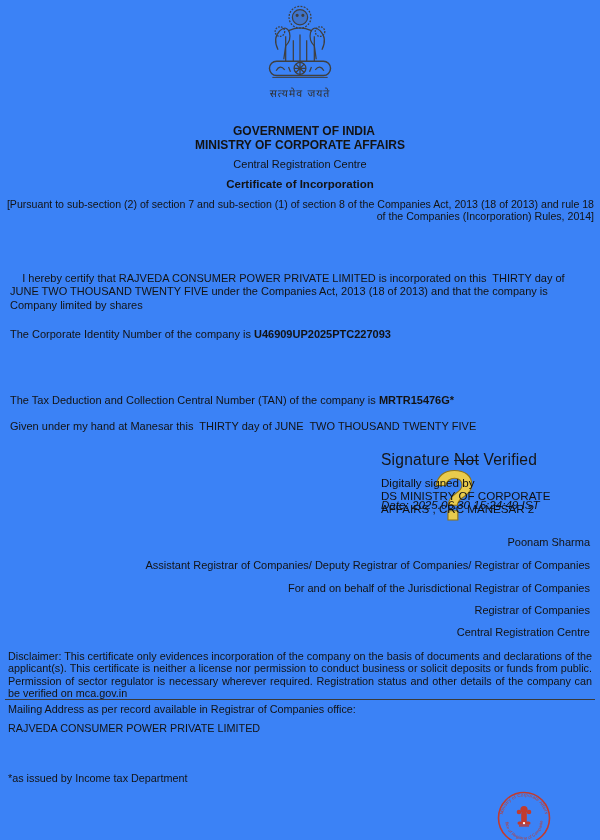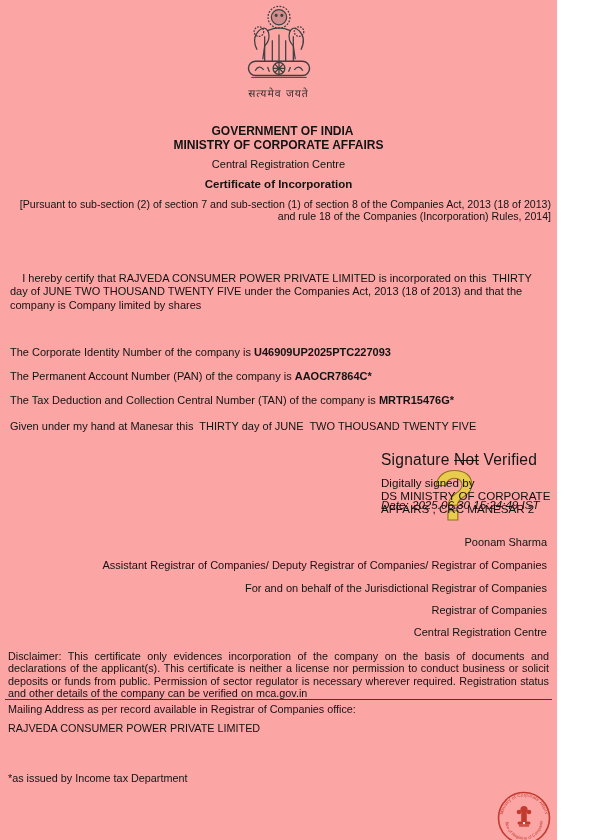--- a/index.html
+++ b/index.html
@@ -1,36 +1,36 @@
 <!DOCTYPE html>
 <html><head>
 <meta charset="utf-8">
 <style>
   html,body{margin:0;padding:0;background:#fff;}
   #page{
-    position:relative;width:557px;height:840px;background:#fca5a5;
+    position:relative;width:600px;height:840px;background:#3b82f6;
     font-family:"Liberation Sans","DejaVu Sans",sans-serif;color:#131313;
     overflow:hidden;font-size:11px;
   }
   .abs{position:absolute;}
   .ctr{left:0;right:0;text-align:center;}
   .b{font-weight:bold;}
   .pre{white-space:pre-wrap;}
   
   #emblem-wrap{top:2px;left:0;right:0;text-align:center;}
   #emblem-caption{top:86px;font-family:"DejaVu Sans",sans-serif;font-size:10.5px;color:#2e2e2e;letter-spacing:1px;}
   #gov-line{top:124px;font-size:12px;padding-left:8px;}
   #ministry-line{top:138px;font-size:12px;}
   #centre-line{top:158px;font-size:11px;}
   #cert-title{top:178px;font-size:11.5px;}
   #pursuant{top:198px;left:6px;right:6px;text-align:right;font-size:10.6px;line-height:12.2px;}
   
   .body-par{left:10px;right:10px;line-height:13.2px;}
   #certify{top:259px;}
-  #cin-line{top:346px;} #pan-line{top:370px;} #tan-line{top:394px;}
+  #cin-line{top:328px;} #pan-line{top:370px;} #tan-line{top:394px;}
   #given-line{top:420px;}
   
   #sig-block{left:381px;top:450px;width:218px;height:80px;}
   #sig-qmark{position:absolute;left:50px;top:10px;z-index:0;}
   #sig-title{position:absolute;left:0;top:1px;font-size:15.6px;color:#161616;z-index:1;white-space:nowrap;letter-spacing:.2px;}
   #sig-title .struck{text-decoration:line-through;text-decoration-thickness:1px;}
   .sig-line{position:absolute;left:0;font-size:11.6px;color:#101010;z-index:1;white-space:nowrap;}
   #sig-l0{top:26px;} #sig-l1{top:39px;} #sig-l2{top:52px;} #sig-l3{top:48px;font-style:italic;}
   
   .sign-r{right:10px;left:10px;text-align:right;font-size:11px;}
@@ -84,23 +84,20 @@
   <div class="abs ctr b" id="cert-title">Certificate of Incorporation</div>
   <div class="abs" id="pursuant">[Pursuant to sub-section (2) of section 7 and sub-section (1) of section 8 of the Companies Act, 2013 (18 of 2013) and rule 18 of the Companies (Incorporation) Rules, 2014]</div>
 
   <div class="abs body-par pre" id="certify">
     <span>I hereby certify that </span><span>RAJVEDA CONSUMER POWER PRIVATE LIMITED</span><span> is incorporated on this  THIRTY day of JUNE TWO THOUSAND TWENTY FIVE under the Companies Act, 2013 (18 of 2013) and that the company is Company limited by shares</span>
   </div>
 
   <div class="abs body-par" id="cin-line">
     <span>The Corporate Identity Number of the company is </span><span class="b">U46909UP2025PTC227093</span>
   </div>
-  <div class="abs body-par" id="pan-line">
-    <span>The Permanent Account Number (PAN) of the company is </span><span class="b">AAOCR7864C*</span>
-  </div>
   <div class="abs body-par" id="tan-line">
     <span>The Tax Deduction and Collection Central Number (TAN) of the company is </span><span class="b">MRTR15476G*</span>
   </div>
 
   <div class="abs body-par pre" id="given-line">Given under my hand at Manesar this  THIRTY day of JUNE  TWO THOUSAND TWENTY FIVE</div>
 
   <div class="abs" id="sig-block">
     <svg id="sig-qmark" width="56" height="72" viewBox="0 0 56 72" xmlns="http://www.w3.org/2000/svg">
       <text x="2" y="60" font-family="Liberation Sans, sans-serif" font-weight="bold" font-size="70" fill="#e9cb4d" stroke="#8f7318" stroke-width="1.1">?</text>
     </svg>

